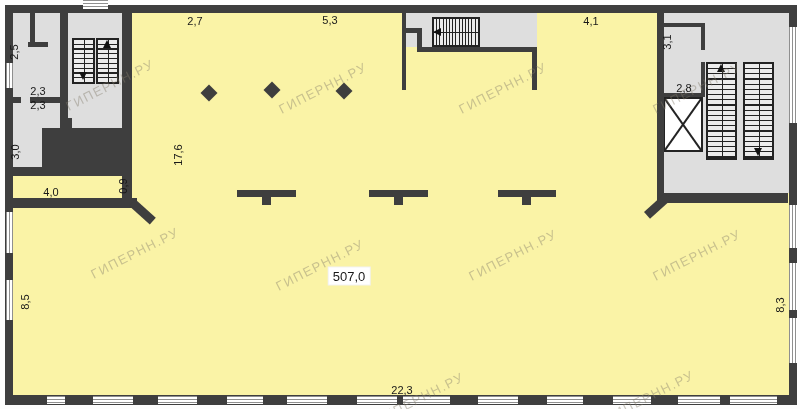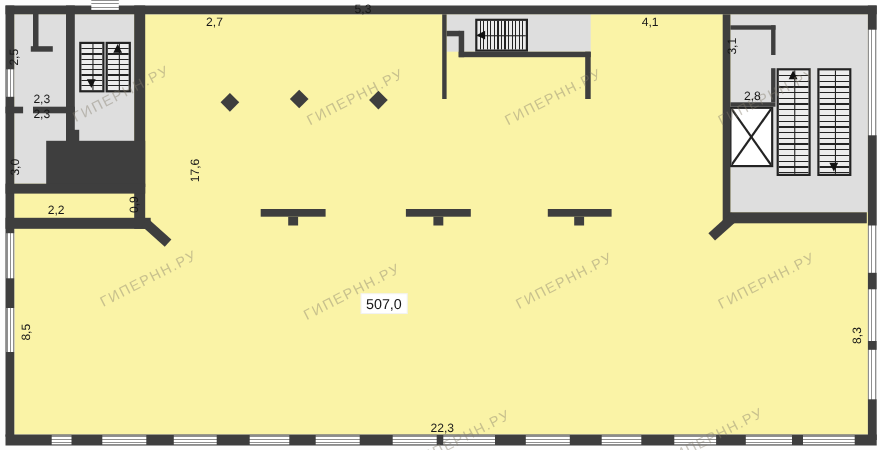--- a/index.html
+++ b/index.html
@@ -153,27 +153,27 @@
   <div class="wm" style="left:503px;top:88px;">ГИПЕРНН.РУ</div>
   <div class="wm" style="left:697px;top:88px;">ГИПЕРНН.РУ</div>
   <div class="wm" style="left:135px;top:253px;">ГИПЕРНН.РУ</div>
   <div class="wm" style="left:320px;top:265px;">ГИПЕРНН.РУ</div>
   <div class="wm" style="left:513px;top:255px;">ГИПЕРНН.РУ</div>
   <div class="wm" style="left:697px;top:255px;">ГИПЕРНН.РУ</div>
   <div class="wm" style="left:420px;top:398px;">ГИПЕРНН.РУ</div>
   <div class="wm" style="left:650px;top:396px;">ГИПЕРНН.РУ</div>
 
   <div class="lbl" style="left:195px;top:21px;">2,7</div>
-  <div class="lbl" style="left:330px;top:9px;">5,3</div>
+  <div class="lbl" style="left:330px;top:20px;">5,3</div>
   <div class="lbl" style="left:591px;top:21px;">4,1</div>
   <div class="lbl v" style="left:14px;top:52px;">2,5</div>
   <div class="lbl" style="left:38px;top:91px;">2,3</div>
   <div class="lbl" style="left:38px;top:105px;">2,3</div>
   <div class="lbl v" style="left:15px;top:152px;">3,0</div>
-  <div class="lbl" style="left:51px;top:192px;">2,2</div>
+  <div class="lbl" style="left:51px;top:192px;">4,0</div>
   <div class="lbl v" style="left:123px;top:186px;">0,9</div>
   <div class="lbl v" style="left:178px;top:155px;">17,6</div>
   <div class="lbl v" style="left:667px;top:42px;">3,1</div>
   <div class="lbl" style="left:684px;top:88px;">2,8</div>
   <div class="lbl boxed" style="left:349px;top:276px;text-align:right;">507,0</div>
   <div class="lbl v" style="left:25px;top:302px;">8,5</div>
   <div class="lbl v" style="left:780px;top:305px;">8,3</div>
   <div class="lbl" style="left:402px;top:390px;">22,3</div>
 
 </div>

